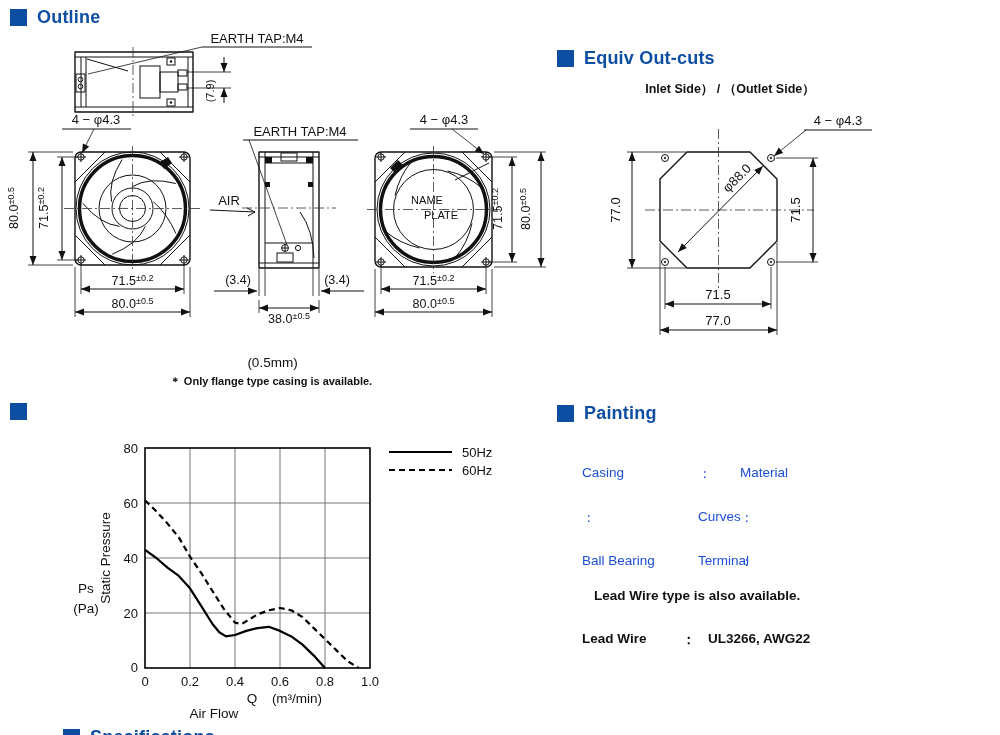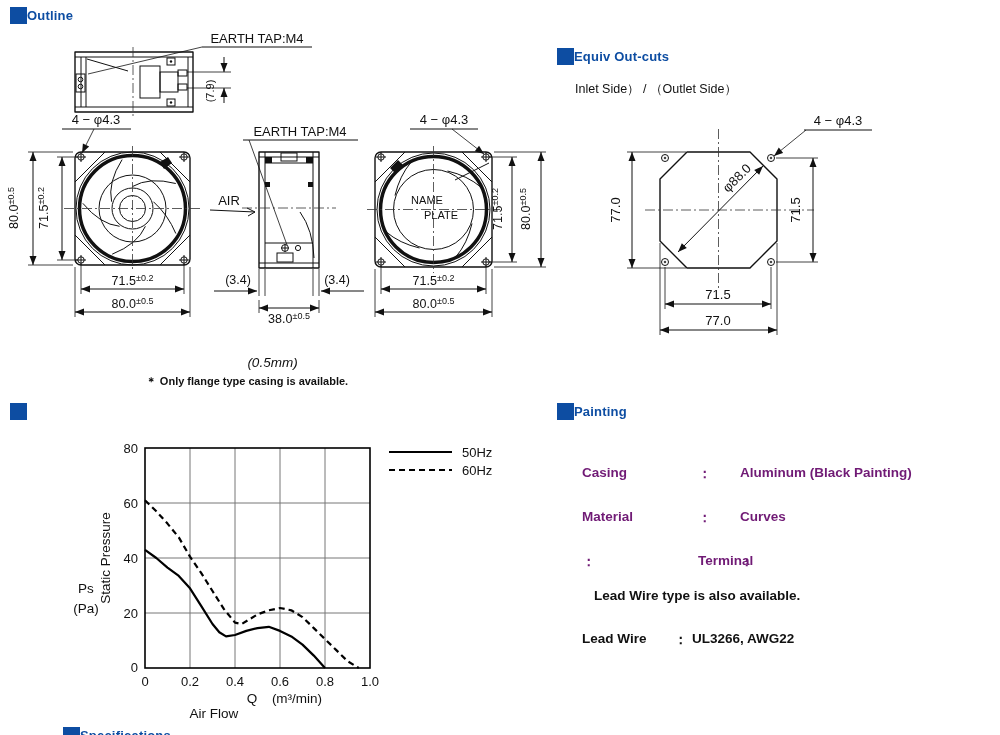--- a/index.html
+++ b/index.html
@@ -1,31 +1,31 @@
 <!DOCTYPE html>
 <html><head>
 <meta charset="utf-8">
 <style>
   html,body{margin:0;padding:0;}
   body{width:1000px;height:735px;position:relative;background:#fff;overflow:hidden;
        font-family:"Liberation Sans","DejaVu Sans",sans-serif;color:#111;}
-  .heading{position:absolute;display:flex;align-items:center;
-           color:#0d4da2;font-weight:bold;font-size:13px;letter-spacing:.2px;}
+  .heading{position:absolute;display:flex;align-items:center;gap:10px;
+           color:#0d4da2;font-weight:bold;font-size:18px;letter-spacing:.2px;}
   .hsq{width:17px;height:17px;background:#0d4da2;display:inline-block;flex:0 0 auto;}
-  .subtitle{position:absolute;left:575px;top:81px;width:310px;
-            font-size:12.5px;font-weight:400;color:#111;}
-  .note1{position:absolute;left:200px;top:355px;width:145px;text-align:center;font-size:13.5px;font-style:italic;}
-  .note2{position:absolute;left:132px;top:374px;width:230px;text-align:center;
+  .subtitle{position:absolute;left:575px;top:81px;width:310px;text-align:center;
+            font-size:12.5px;font-weight:700;color:#111;}
+  .note1{position:absolute;left:200px;top:355px;width:145px;text-align:center;font-size:13.5px;}
+  .note2{position:absolute;left:156px;top:374px;width:230px;text-align:center;
          font-size:11px;font-weight:600;}
   .mat{position:absolute;left:582px;top:465px;display:grid;
        grid-template-columns:90px 16px auto;row-gap:6.5px;column-gap:2px;
-       font-size:13.5px;font-weight:700;color:#701a75;gap:26px;}
+       font-size:13.5px;font-weight:400;color:#1d4ed8;gap:26px;}
   .matnote{position:absolute;left:594px;top:588px;font-size:13.5px;font-weight:600;}
   .mat2{position:absolute;left:582px;top:631px;display:grid;
-        grid-template-columns:90px 16px auto;column-gap:2px;
+        grid-template-columns:90px 16px auto;column-gap:10px;
         font-size:13.5px;font-weight:600;}
   svg{position:absolute;left:0;top:0;}
   svg text{font-family:"Liberation Sans","DejaVu Sans",sans-serif;fill:#111;}
   .dr{stroke:#111;stroke-width:1.4;fill:none;stroke-linejoin:round;}
   .dr1{stroke:#111;stroke-width:1;fill:none;}
   .thick{stroke:#111;stroke-width:3.5;fill:none;}
   .dim{stroke:#111;stroke-width:1;fill:none;}
   .ext{stroke:#111;stroke-width:0.8;fill:none;}
   .cl{stroke:#333;stroke-width:0.8;fill:none;stroke-dasharray:10 3 2 3;}
   .ul{stroke:#111;stroke-width:1;}
@@ -344,25 +344,25 @@
 </div>
 
 <div class="heading" style="left:557px;top:403px">
   <span class="hsq"></span>
   <span>Painting</span>
 </div>
 
 <div class="mat">
   <span>Casing</span>
   <span>：</span>
-  <span>Aluminum (Black Painting)</span>
   <span>Material</span>
   <span>：</span>
   <span>Curves</span>
   <span>：</span>
+  <span>Ball Bearing</span>
   <span>Terminal</span>
   <span>：</span>
 </div>
 
 <div class="matnote">Lead Wire type is also available.</div>
 
 <div class="mat2">
   <span>Lead Wire</span>
   <span>：</span>
   <span>UL3266, AWG22</span>

